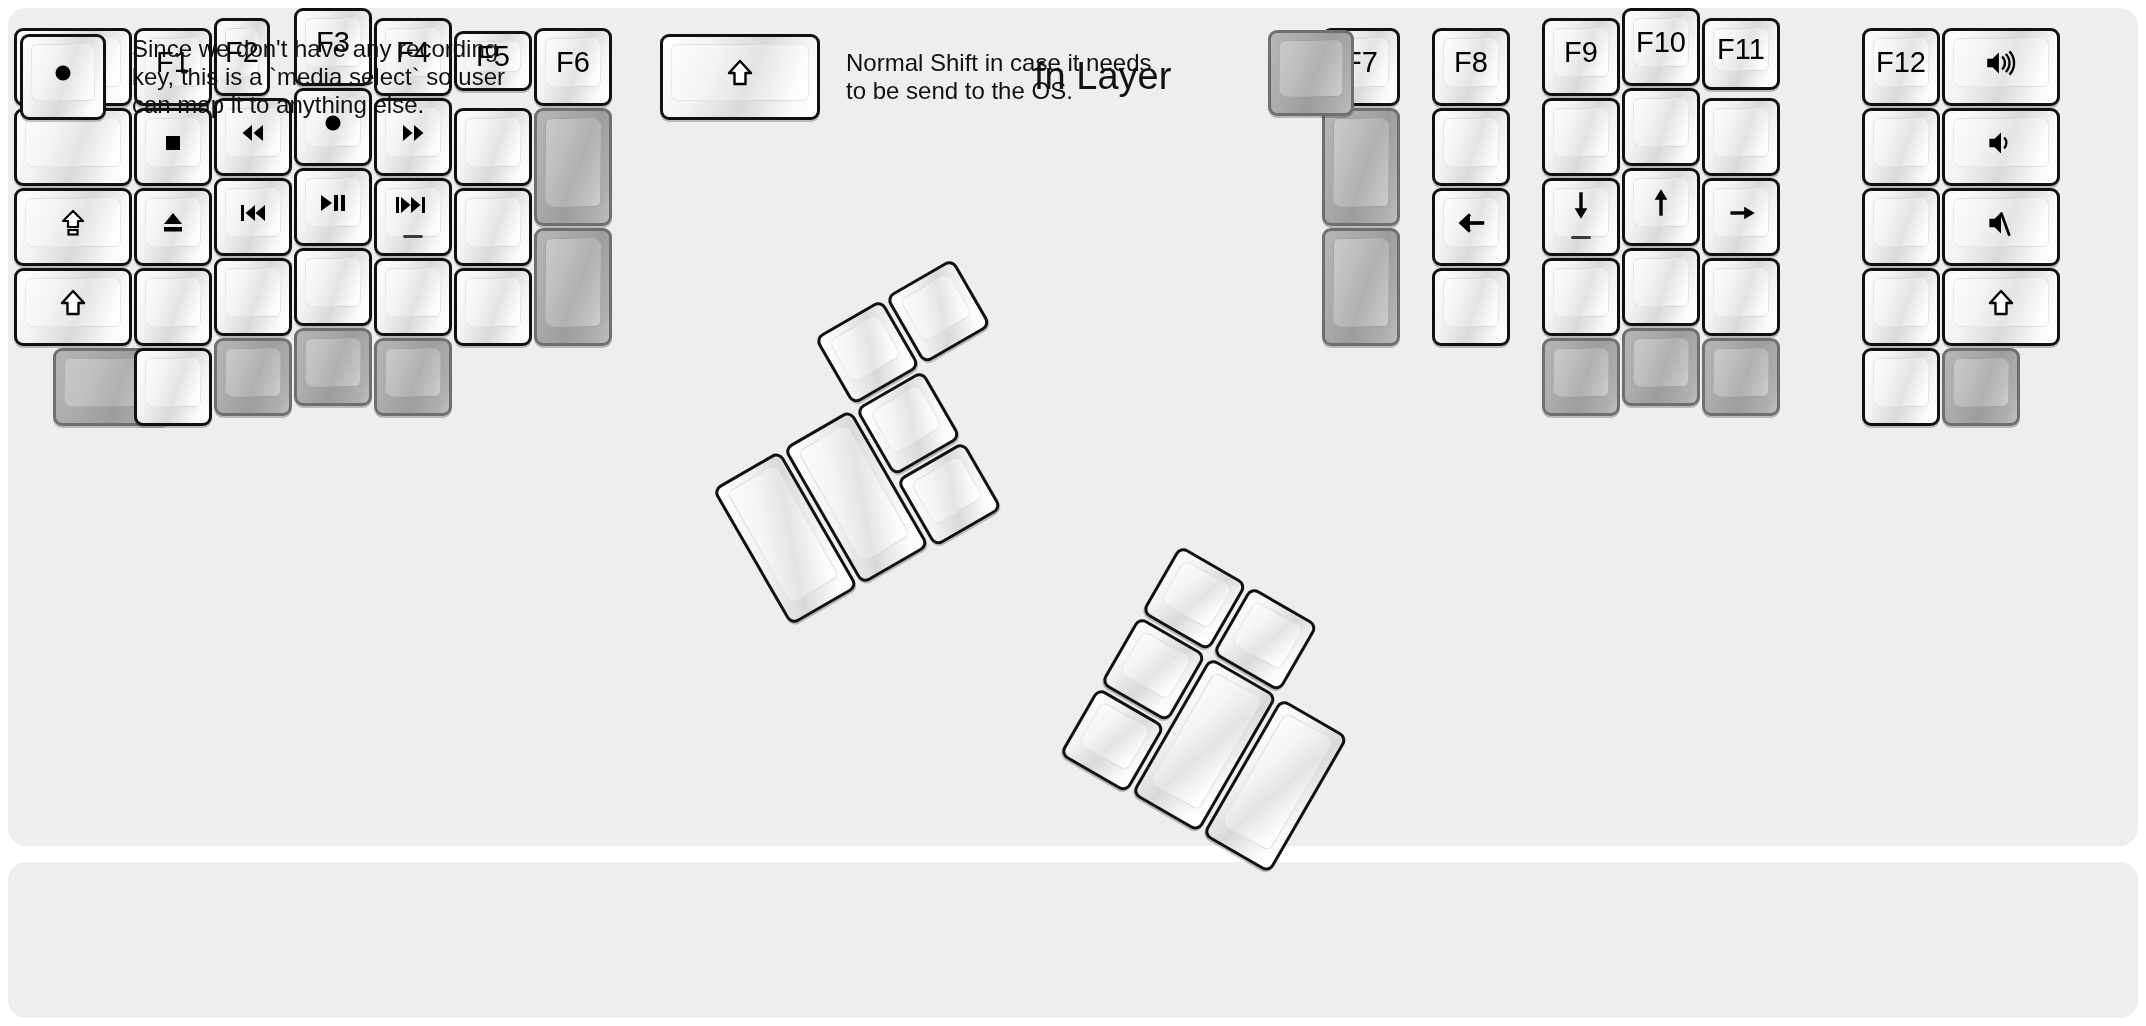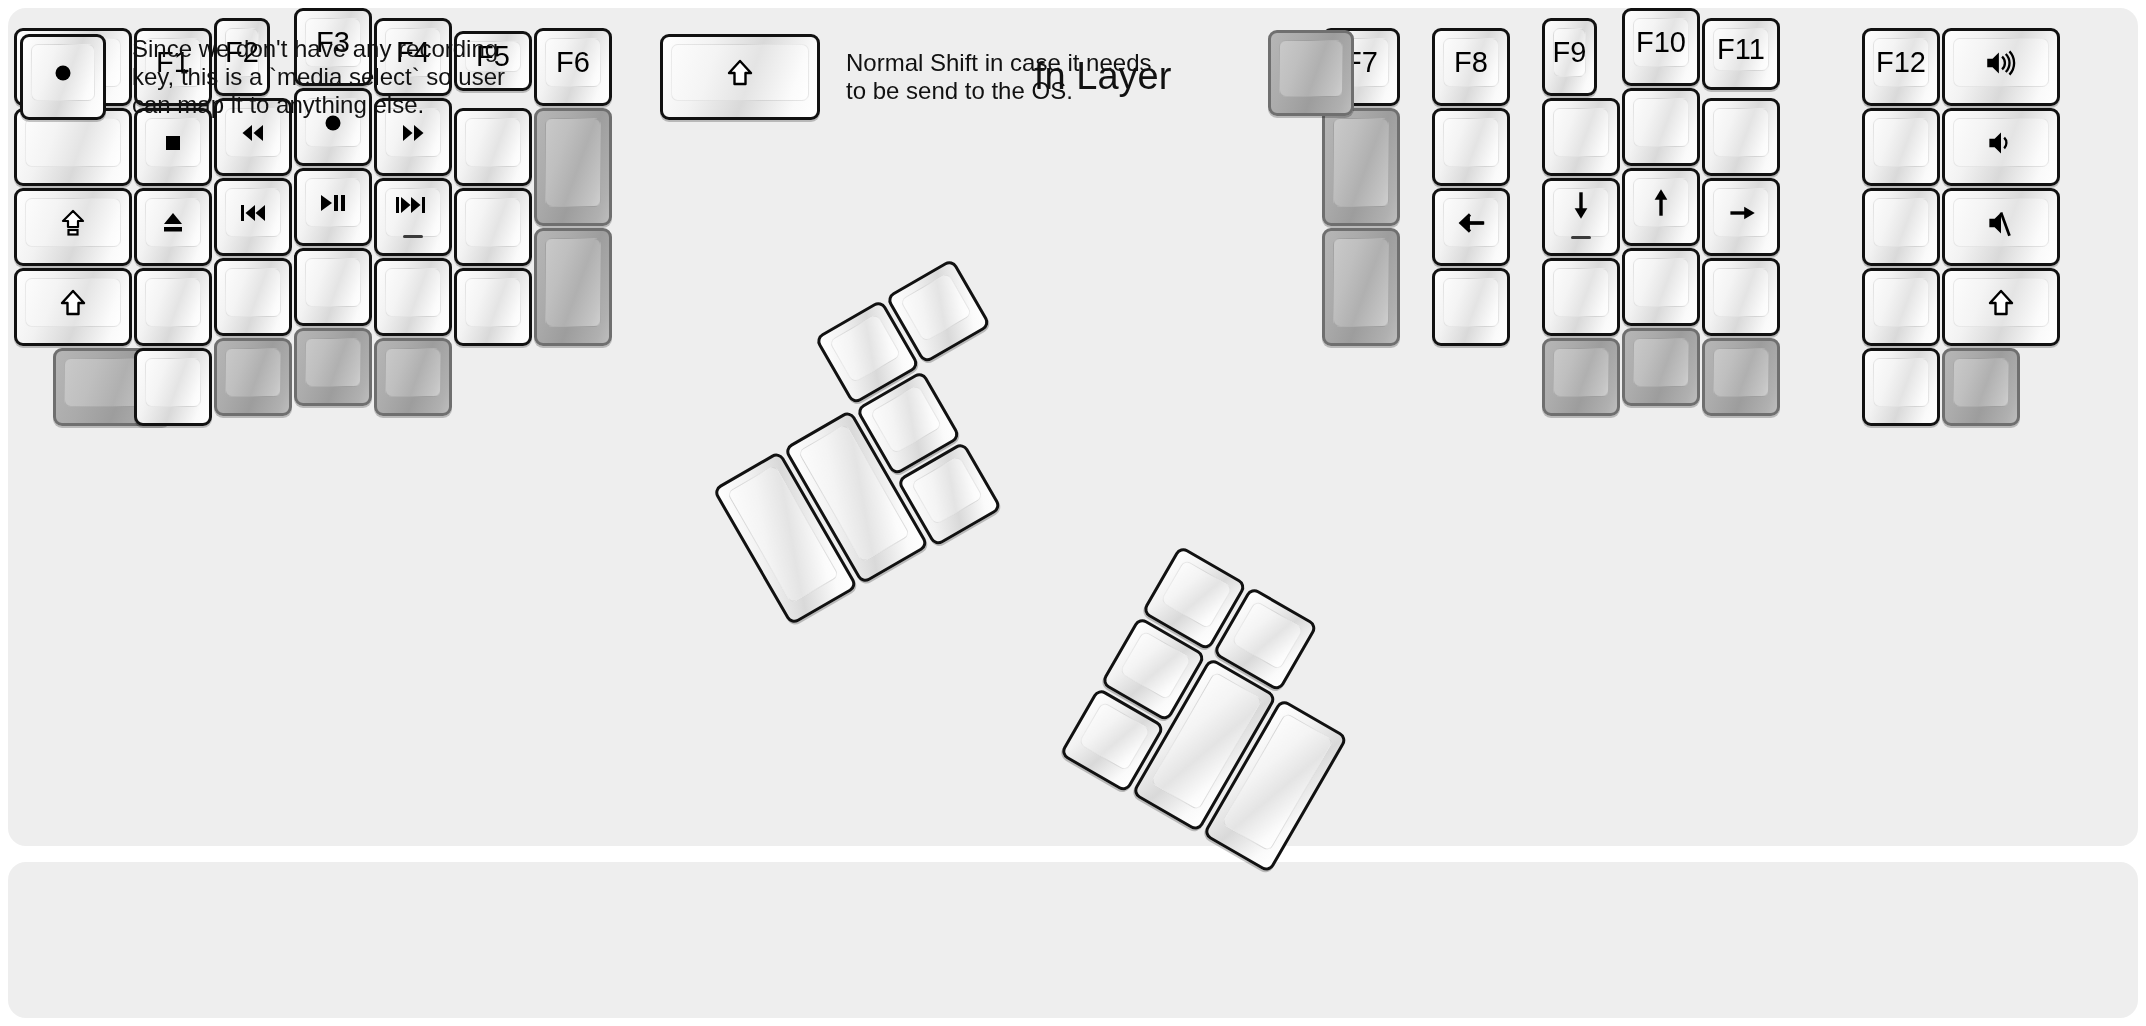--- a/index.html
+++ b/index.html
@@ -373,21 +373,21 @@
               </svg>
             </span>
           </div>
         </div>
       </div>
       <div class="key" style="left: 1432px; top: 268px; width: 78px; height: 78px;">
         <div class="top">
           <div class="glyph"></div>
         </div>
       </div>
-      <div class="key" style="left: 1542px; top: 18px; width: 55px; height: 78px;">
+      <div class="key" style="left: 1542px; top: 18px; width: 78px; height: 78px;">
         <div class="top">
           <div class="glyph">
             <span class="flab">F9</span>
           </div>
         </div>
       </div>
       <div class="key" style="left: 1542px; top: 98px; width: 78px; height: 78px;">
         <div class="top">
           <div class="glyph"></div>
         </div>

